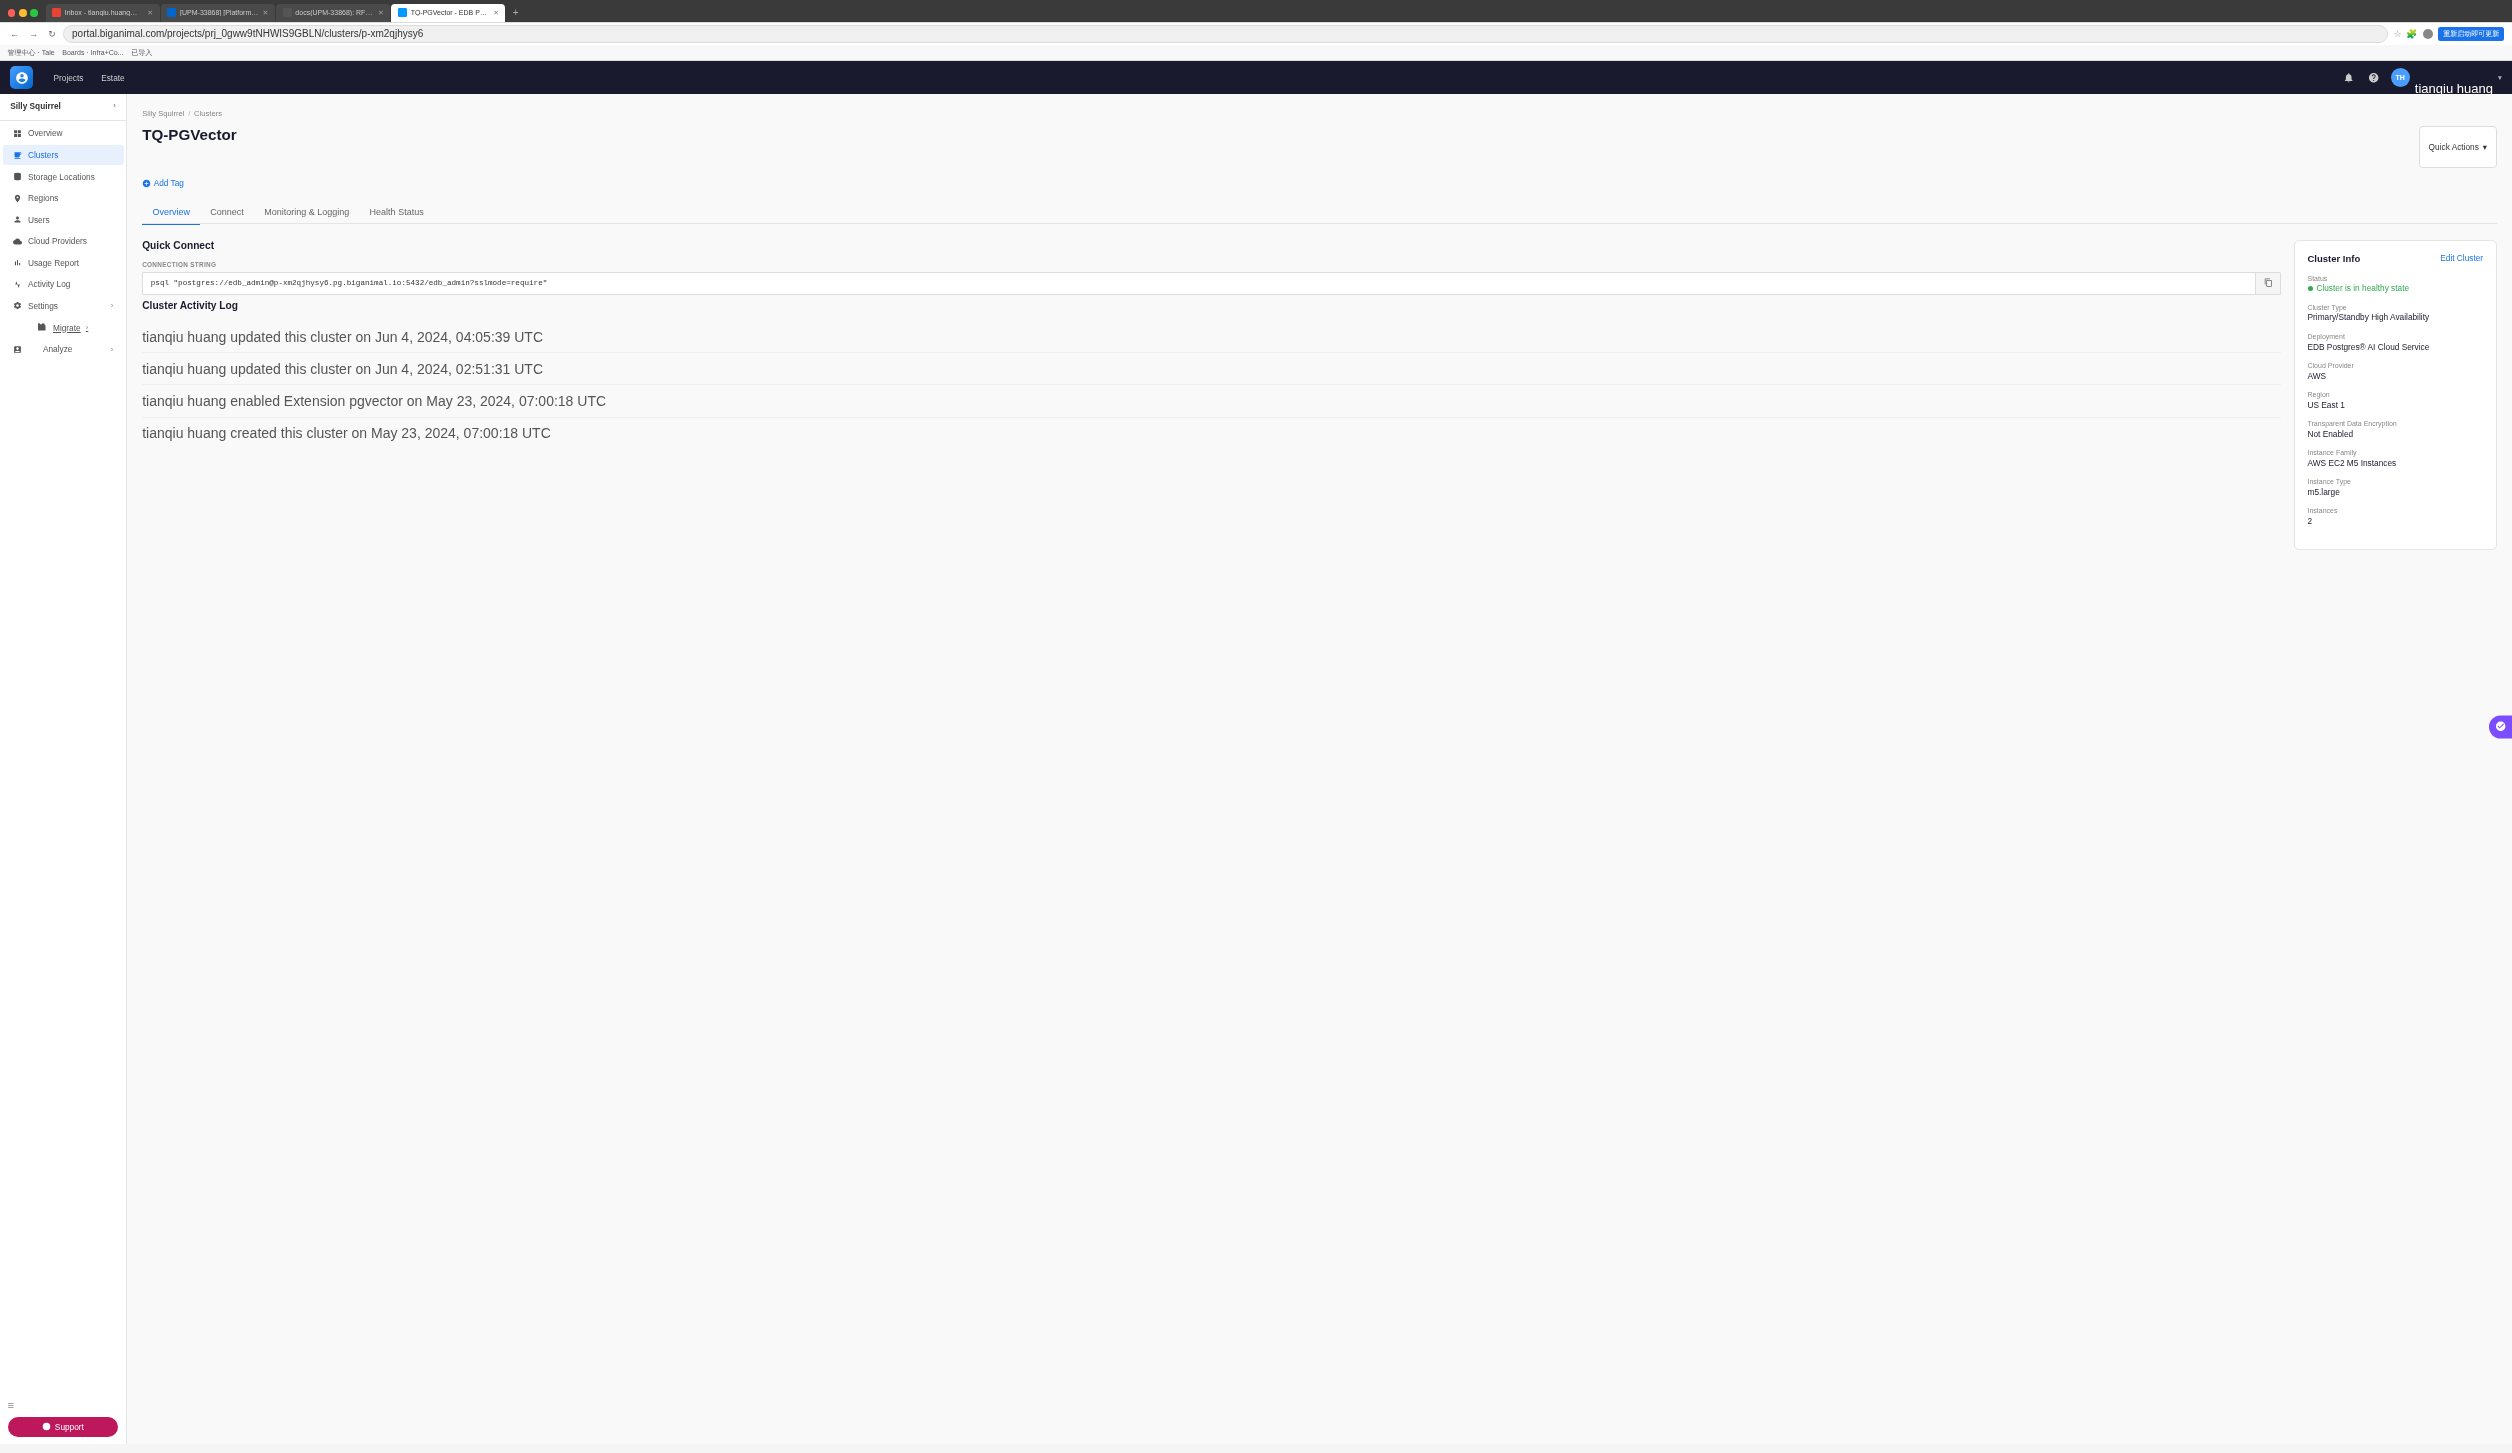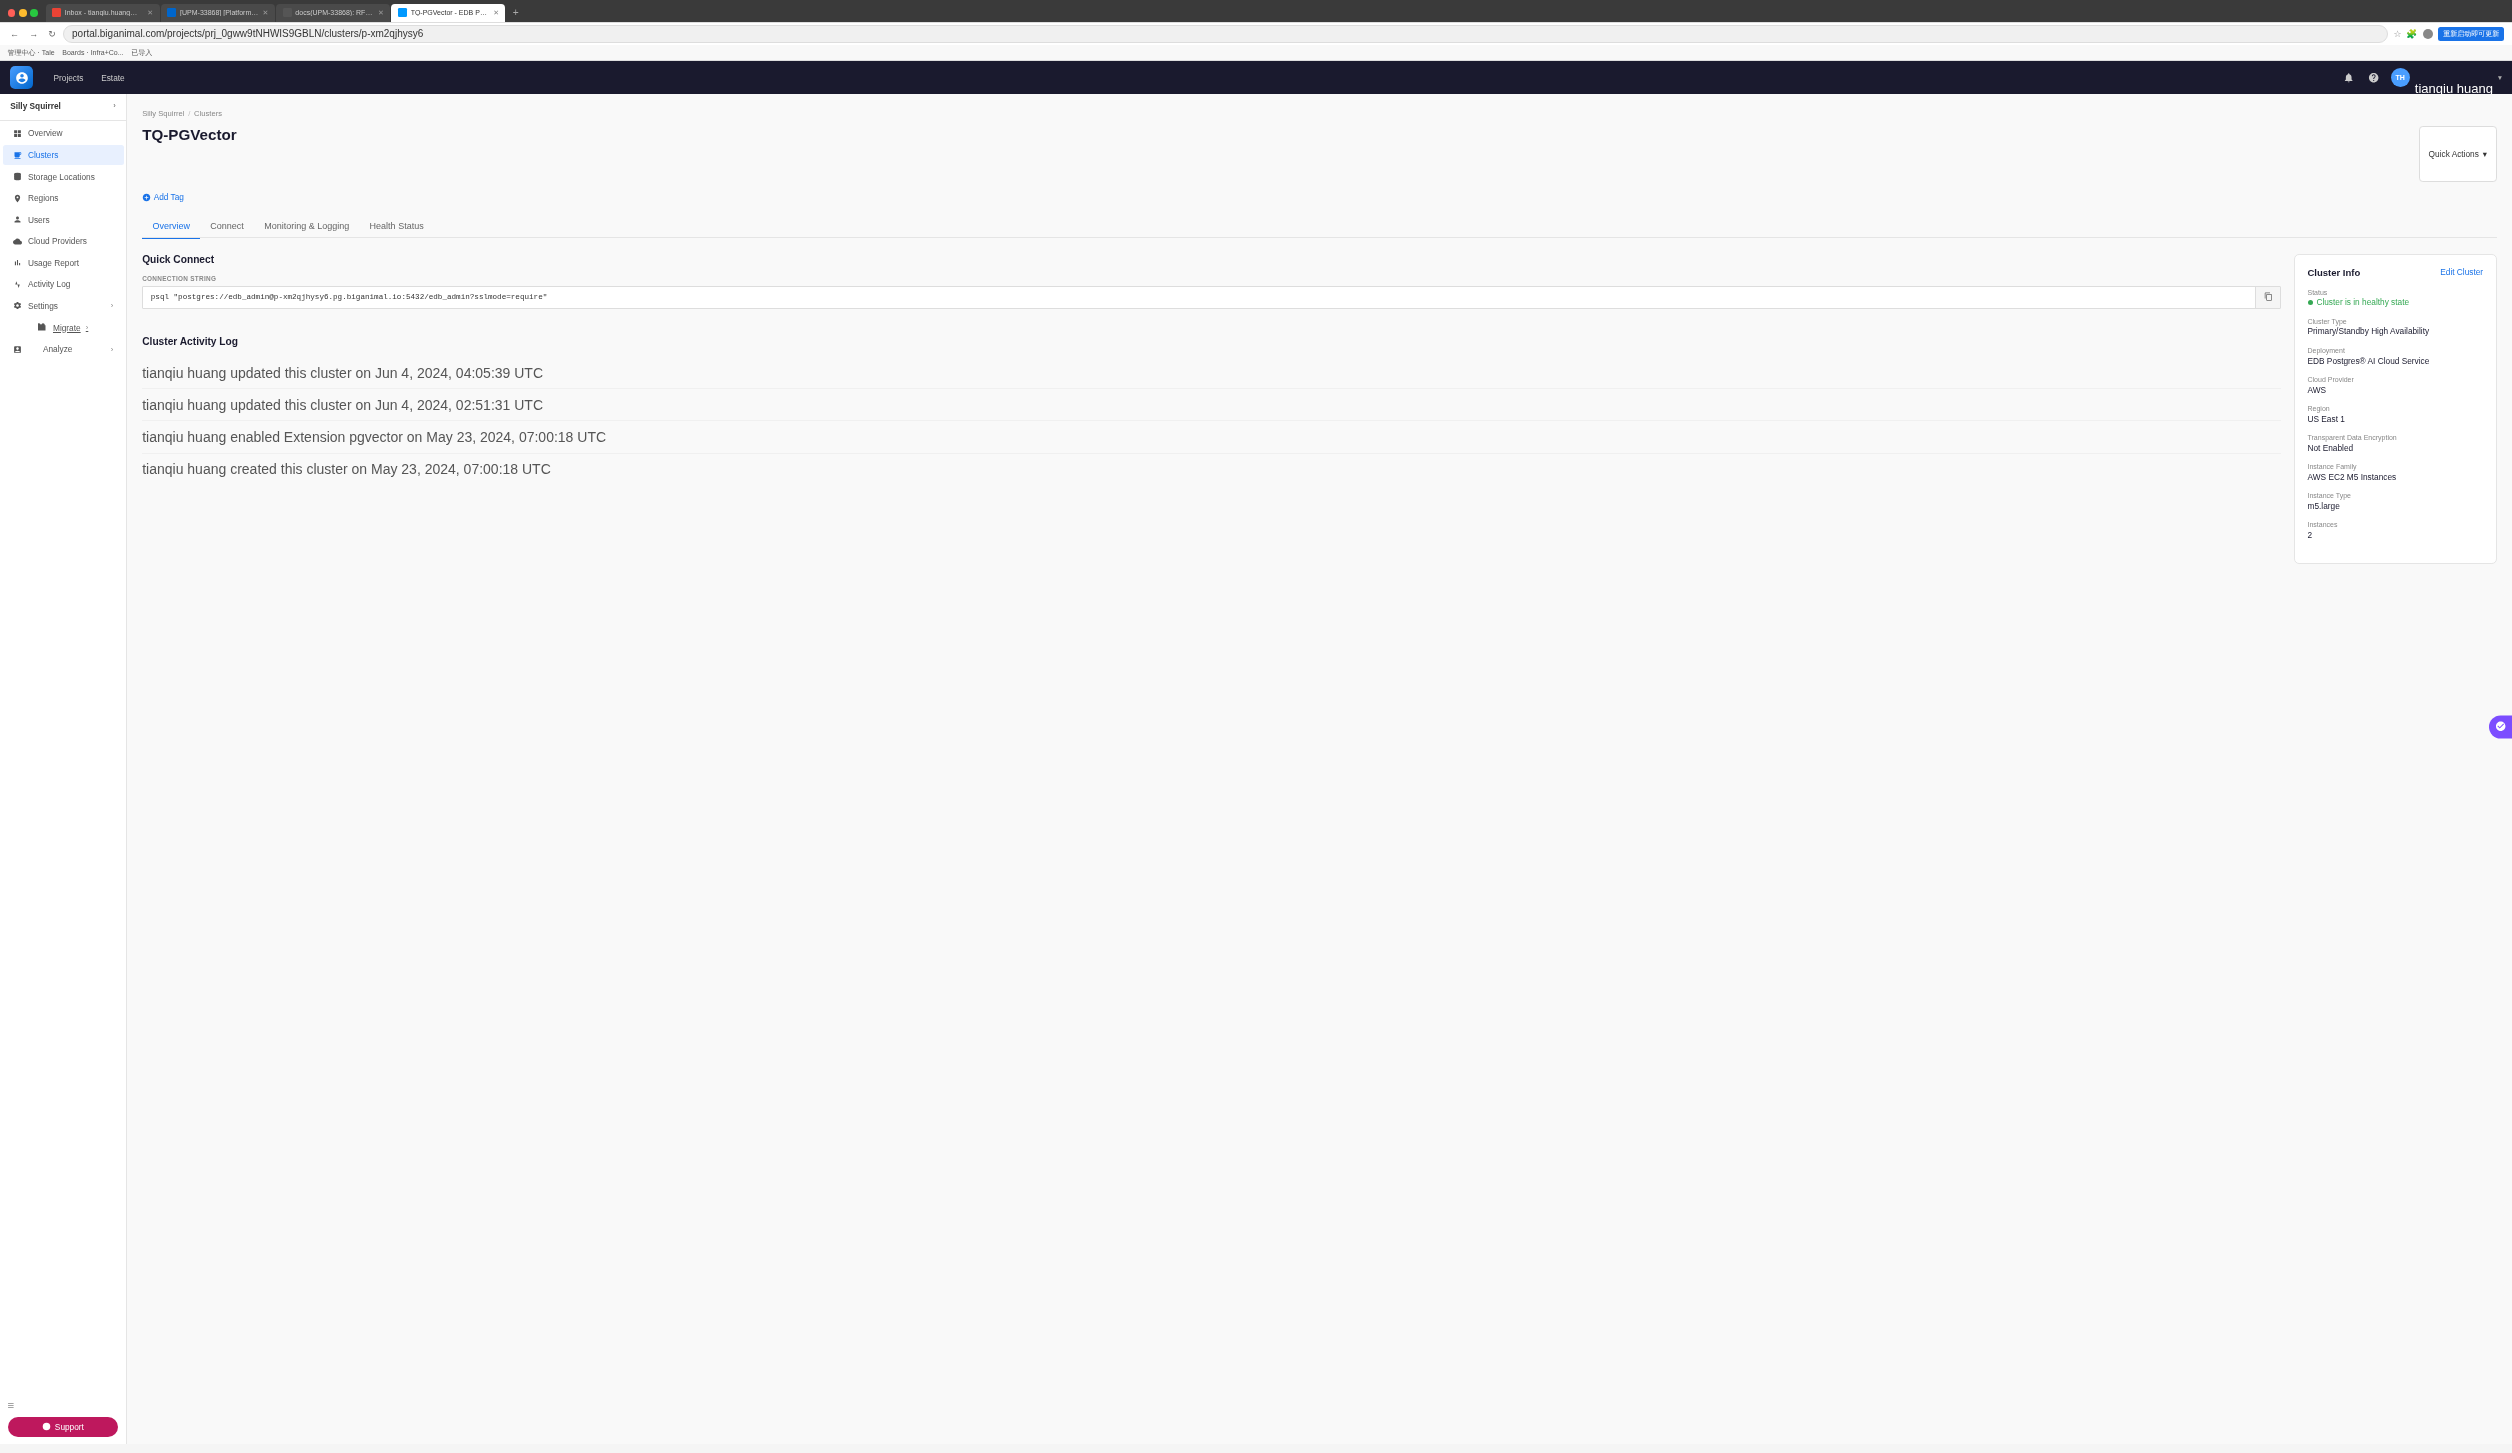--- a/index.html
+++ b/index.html
@@ -50,36 +50,36 @@
     .sidebar-footer { padding: 7.6px; margin-top: auto; }
     .support-btn { background: #be185d; color: white; border: none; border-radius: 12.7px; padding: 5.1px 10.2px; font-size: 8.3px; cursor: pointer; display: flex; align-items: center; gap: 3.8px; width: 100%; justify-content: center; }
 
     
     .page-content { flex: 1; background: #f9f9f9; overflow-y: auto; padding: 15.2px; }
     .breadcrumb { display: flex; align-items: center; gap: 3.8px; color: #888; font-size: 7.6px; margin-bottom: 7.6px; }
     .breadcrumb a { color: #888; text-decoration: none; cursor: pointer; }
     .breadcrumb-sep { color: #bbb; }
     .page-title-row { display: flex; align-items: flex-start; justify-content: space-between; margin-bottom: 10.2px; }
     .page-title { font-size: 15.2px; font-weight: 600; color: #1a1a2e; }
-    .quick-actions-btn { display: flex; align-items: center; gap: 3.8px; border: 0.6px solid #ddd; background: #fff; padding: 22px 9px; border-radius: 3.8px; font-size: 8.3px; cursor: pointer; color: #333; }
+    .quick-actions-btn { display: flex; align-items: center; gap: 3.8px; border: 0.6px solid #ddd; background: #fff; padding: 15px 9px; border-radius: 3.8px; font-size: 8.3px; cursor: pointer; color: #333; }
     .add-tag-btn { display: flex; align-items: center; gap: 2.5px; color: #1a73e8; font-size: 8.3px; cursor: pointer; margin-bottom: 12.7px; }
 
     
     .tabs { display: flex; gap: 0; border-bottom: 1.3px solid #e5e5e5; margin-bottom: 15.2px; }
     .tab { padding: 6.4px 10.2px; font-size: 9px; color: #666; cursor: pointer; border-bottom: 1.3px solid transparent; margin-bottom: -1.3px; }
     .tab.active { color: #1a73e8; border-bottom-color: #1a73e8; font-weight: 500; }
 
     
     .content-grid { display: grid; grid-template-columns: 1fr 203px; gap: 12.7px; }
     .section-title { font-size: 10.2px; font-weight: 600; color: #1a1a2e; margin-bottom: 10.2px; }
     .connection-string-label { font-size: 6.4px; font-weight: 600; color: #888; letter-spacing: 0.3px; text-transform: uppercase; margin-bottom: 3.8px; }
     .connection-string-input { display: flex; border: 0.6px solid #ddd; border-radius: 1px; background: #fff; overflow: hidden; }
     .connection-string-input input { flex: 1; border: none; padding: 6.4px 7.6px; font-size: 7.6px; font-family: 'Courier New', monospace; color: #333; outline: none; background: transparent; }
     .copy-btn { padding: 5.1px 7.6px; background: #f5f5f5; border-left: 0.6px solid #ddd; cursor: pointer; color: #666; }
-    .cluster-activity-log { margin-top: 27px; }
+    .cluster-activity-log { margin-top: 5px; }
     .activity-item { padding: 7.6px 0; border-bottom: 0.6px solid #f0f0f0; font-size: 14px; color: #555; }
     .activity-item:last-child { border-bottom: none; }
 
     
     .cluster-info-panel { background: #fff; border: 0.6px solid #e5e5e5; border-radius: 5.1px; padding: 12.7px; }
     .cluster-info-header { display: flex; justify-content: space-between; margin-bottom: 10.2px; }
     .cluster-info-title { font-size: 9.5px; font-weight: 600; color: #1a1a2e; }
     .edit-cluster-link { color: #1a73e8; font-size: 8.3px; cursor: pointer; text-decoration: none; }
     .info-row { margin-bottom: 10.2px; }
     .info-label { font-size: 7px; color: #888; margin-bottom: 1.9px; }

